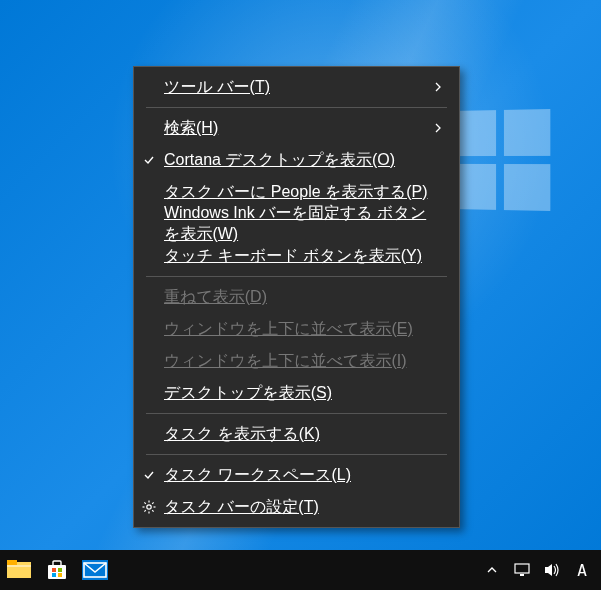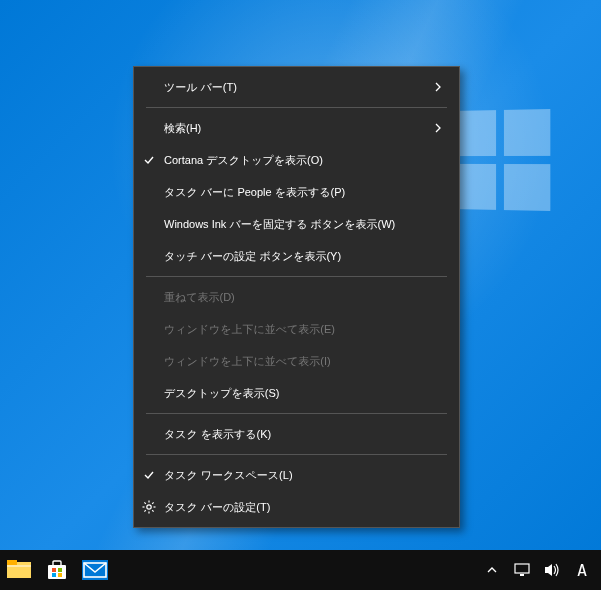--- a/index.html
+++ b/index.html
@@ -97,21 +97,21 @@
   cursor: default;
 }
 .menu-item.disabled { color: #777; }
 .menu-icon-col {
   width: 30px;
   display: flex;
   align-items: center;
   justify-content: center;
   flex-shrink: 0;
 }
-.menu-label { flex: 1; font-size: 11px; }
+.menu-label { flex: 1; font-size: 16px; text-decoration: underline; }
 .menu-chevron {
   width: 18px;
   display: flex;
   align-items: center;
   justify-content: center;
 }
 .menu-sep {
   height: 1px;
   background: #555;
   margin: 4px 12px;
@@ -164,21 +164,21 @@
       <div class="menu-label">タスク バーに People を表示する(P)</div>
       <div class="menu-chevron"></div>
     </div>
     <div class="menu-item enabled">
       <div class="menu-icon-col"></div>
       <div class="menu-label">Windows Ink バーを固定する ボタンを表示(W)</div>
       <div class="menu-chevron"></div>
     </div>
     <div class="menu-item enabled">
       <div class="menu-icon-col"></div>
-      <div class="menu-label">タッチ バーの設定 ボタンを表示(Y)</div>
+      <div class="menu-label">タッチ キーボード ボタンを表示(Y)</div>
       <div class="menu-chevron"></div>
     </div>
     <div class="menu-sep"></div>
     <div class="menu-item disabled">
       <div class="menu-icon-col"></div>
       <div class="menu-label">重ねて表示(D)</div>
       <div class="menu-chevron"></div>
     </div>
     <div class="menu-item disabled">
       <div class="menu-icon-col"></div>

